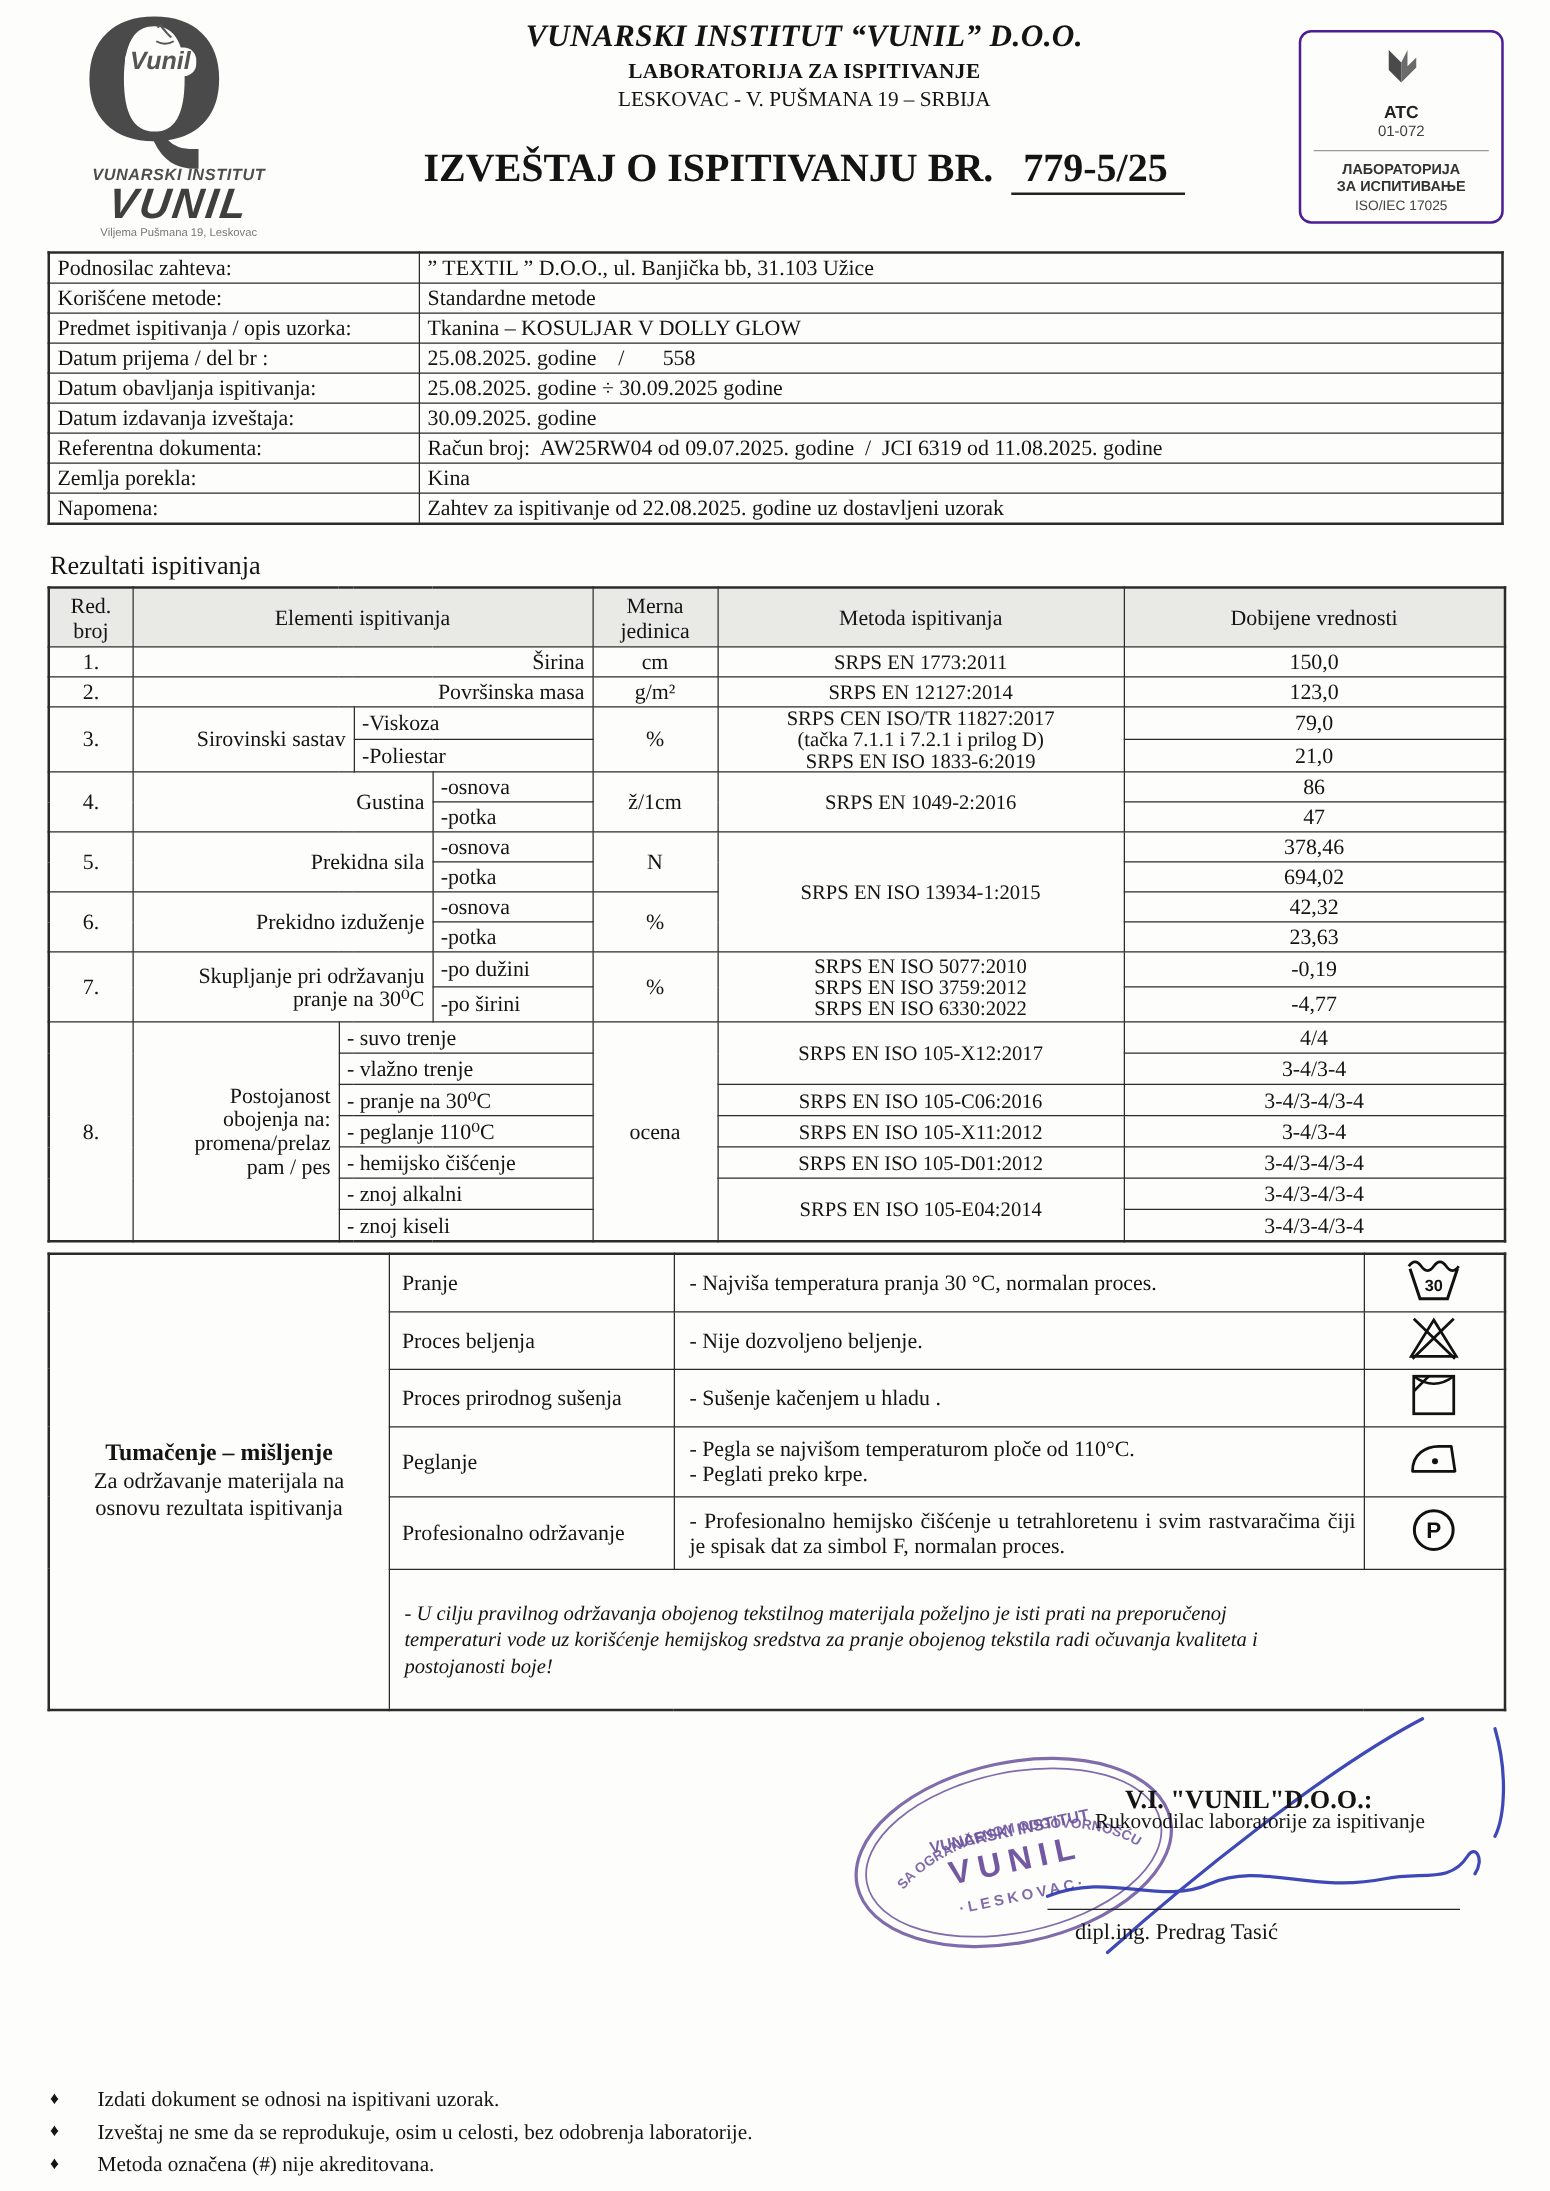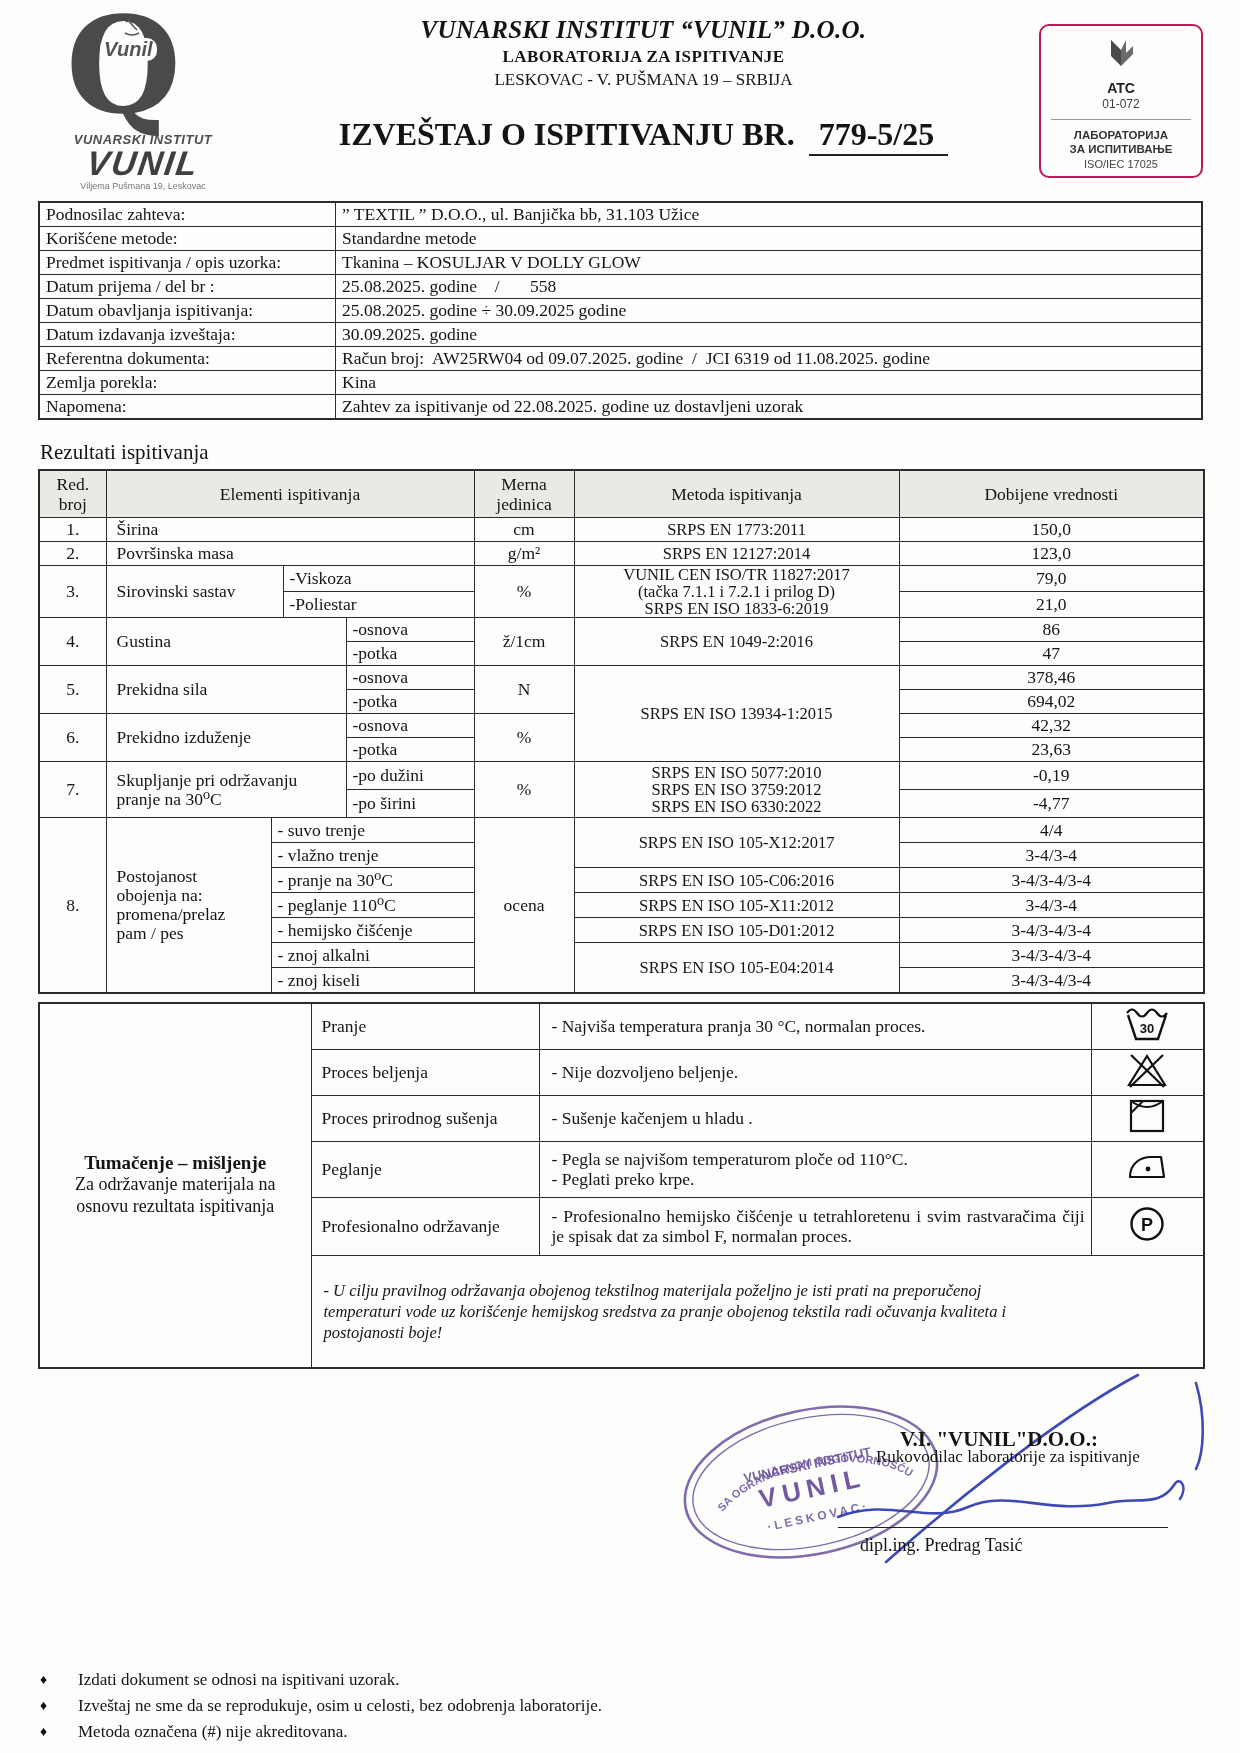--- a/index.html
+++ b/index.html
@@ -20,21 +20,21 @@
   .logo-name{font-family:"Liberation Sans",sans-serif;font-style:italic;font-weight:bold;font-size:34px;color:#3f3f3f;
              letter-spacing:2px;transform:skewX(-8deg);line-height:32px;}
   .logo-addr{font-family:"Liberation Sans",sans-serif;font-size:9px;color:#777;margin-top:2px;}
   .center-col{flex:1;text-align:center;padding-top:6px;}
   .org{font-size:25px;font-weight:bold;letter-spacing:.3px;font-style:italic;}
   .lab{font-size:17px;font-weight:bold;margin-top:3px;letter-spacing:.4px;}
   .addr{font-size:17px;margin-top:3px;}
   .tel{font-size:17px;margin-top:2px;}
   .report-line{margin-top:26px;font-size:32px;font-weight:bold;}
   .rt-num{display:inline-block;border-bottom:2px solid #222;padding:0 14px 1px 10px;margin-left:6px;}
-  .badge{flex:0 0 152px;border:2px solid #be185d;border-radius:10px;padding:8px 4px 6px;text-align:center;
+  .badge{flex:0 0 152px;border:2px solid #4c1d95;border-radius:10px;padding:8px 4px 6px;text-align:center;
          font-family:"Liberation Sans","DejaVu Sans",sans-serif;color:#3d3d3d;margin-top:14px;}
   .badge-acr{font-weight:bold;font-size:14px;margin-top:2px;color:#222;}
   .badge-code{font-size:12px;margin-top:1px;}
   .badge-div{border-top:1px solid #999;margin:8px 6px;}
   .badge-l{font-size:11.5px;font-weight:bold;line-height:14px;color:#333;}
   .badge-iso{font-size:11px;margin-top:2px;color:#444;}
 
   
   table{border-collapse:collapse;table-layout:fixed;width:1165px;}
   td,th{border:1px solid #2b2b2b;padding:0 6px;vertical-align:middle;font-size:17.5px;overflow:hidden;}
@@ -44,21 +44,21 @@
   .info-table{margin-top:10px;}
   .info-table td{height:23px;line-height:21px;}
   .info-table td.lbl{width:283px;}
 
   
   .sec-title{font-size:21px;margin:20px 0 4px 2px;}
   .rt th{background:#e9e9e5;font-weight:normal;text-align:center;line-height:20px;height:46px;}
   .rt td{height:23px;line-height:19px;}
   .rt .c{text-align:center;}
   .rt .m{text-align:center;font-size:16.5px;line-height:17px;}
-  .rt .nm{padding-left:10px;}
+  .rt .nm{padding-left:10px;text-align:right;}
   .h24 td{height:24px;}
   .h27 td{height:27px;}
 
   
   .care{margin-top:8px;}
   .care td{line-height:20px;}
   .care .ltitle{font-weight:bold;font-size:19px;text-align:center;}
   .care .ltext{font-size:18px;text-align:center;line-height:22px;}
   .care .proc{font-size:17.5px;padding-left:10px;}
   .care .desc{font-size:17.5px;padding-left:12px;}
@@ -206,21 +206,21 @@
         <td class="c">g/m²</td>
         <td class="m">SRPS EN 12127:2014</td>
         <td class="c">123,0</td>
       </tr>
       <tr class="h24">
         <td class="c" rowspan="2">3.</td>
         <td colspan="2" rowspan="2" class="nm">Sirovinski sastav</td>
         <td colspan="2">-Viskoza</td>
         <td class="c" rowspan="2">%</td>
         <td class="m" rowspan="2">
-          <div>VUNIL CEN ISO/TR 11827:2017</div>
+          <div>SRPS CEN ISO/TR 11827:2017</div>
           <div>(tačka 7.1.1 i 7.2.1 i prilog D)</div>
           <div>SRPS EN ISO 1833-6:2019</div>
         </td>
         <td class="c">79,0</td>
       </tr>
       <tr class="h24">
         <td colspan="2">-Poliestar</td>
         <td class="c">21,0</td>
       </tr>
       <tr>

